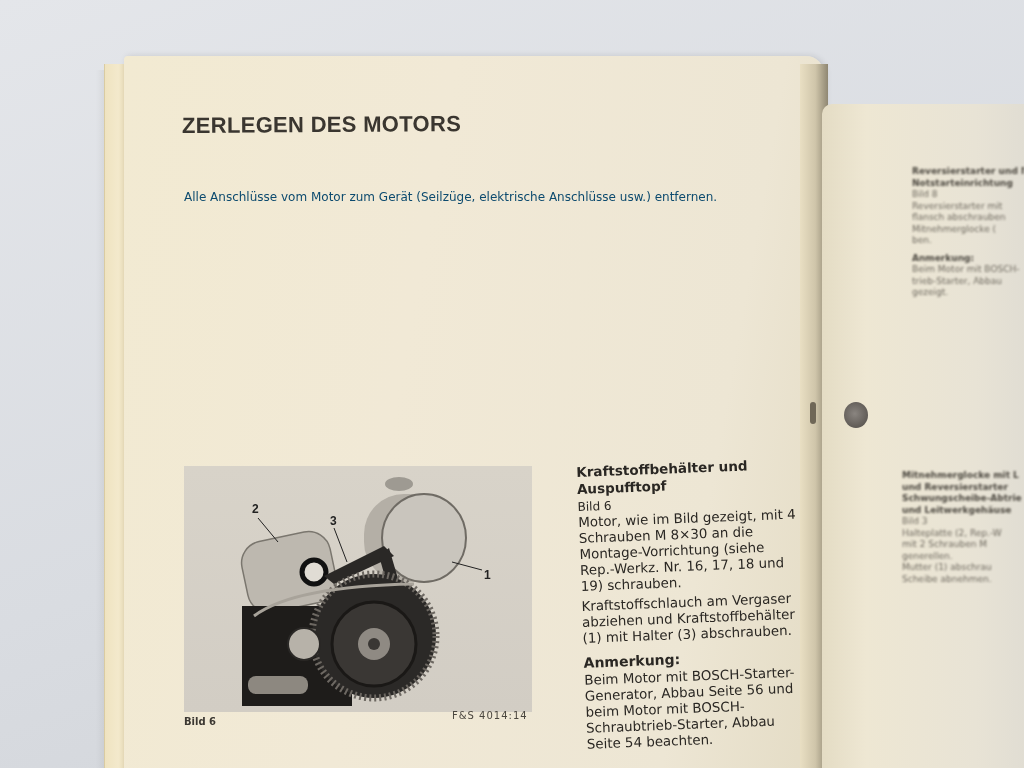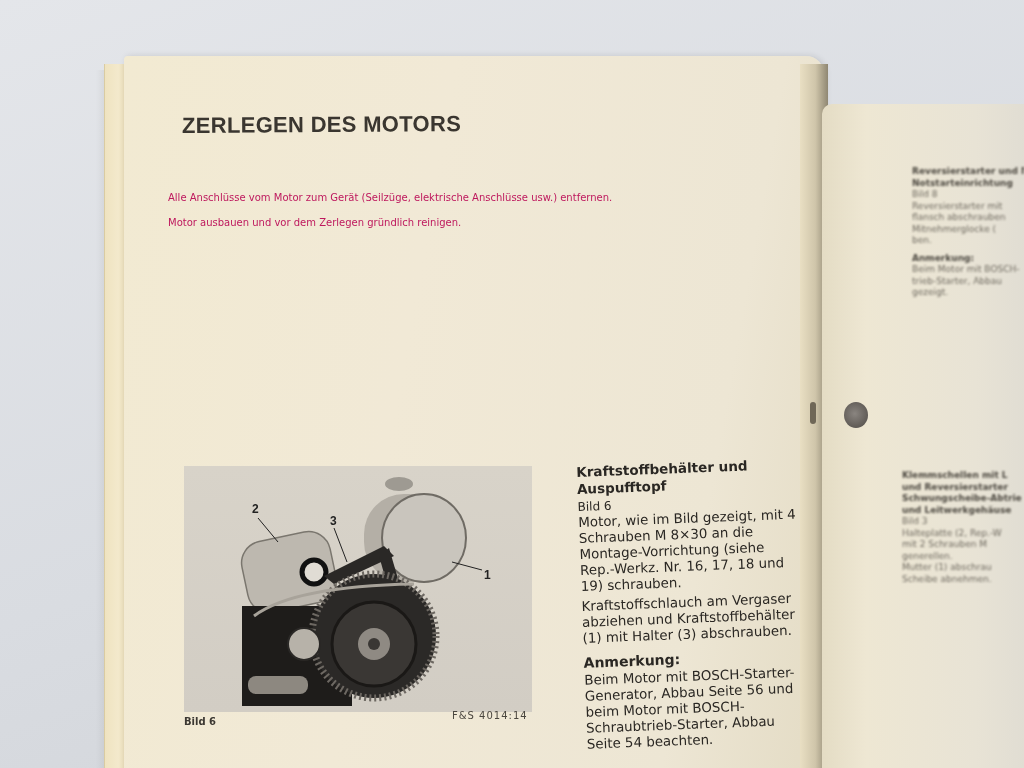--- a/index.html
+++ b/index.html
@@ -42,23 +42,23 @@
       position:absolute; left:810px; top:402px; width:6px; height:22px; border-radius:3px;
       background:#6f6757;
     }
     .title {
       position:absolute; left:182px; top:112px;
       font-family: "Liberation Sans", sans-serif; font-weight:bold; font-size:22px;
       color:#3a3630; letter-spacing:0.3px;
       transform: rotate(-0.4deg);
     }
     .body-text {
-      position:absolute; left:168px; width:610px;
-      font-family: "DejaVu Sans", sans-serif; font-size:10px; line-height:19px;
-      color:#be185d;
+      position:absolute; left:184px; width:610px;
+      font-family: "DejaVu Sans", sans-serif; font-size:12px; line-height:19px;
+      color:#0c4a6e;
     }
     .para { margin:0 0 6px 0; }
     .photo {
       position:absolute; left:184px; top:466px; width:348px; height:246px;
       background: linear-gradient(180deg, #d8d3c9 0%, #d2cdc4 100%);
       overflow:hidden;
     }
     .caption-left {
       position:absolute; left:184px; top:716px; font-size:10px; font-weight:bold; color:#3c3832;
     }
@@ -92,21 +92,20 @@
 <div class="left-page"></div>
 <div class="gutter"></div>
 <div class="punch-hole-small"></div>
 <div class="right-page"></div>
 <div class="punch-hole"></div>
 
 <div class="title">ZERLEGEN DES MOTORS</div>
 
 <div class="body-text" style="top:188px;">
   <p class="para">Alle Anschlüsse vom Motor zum Gerät (Seilzüge, elektrische Anschlüsse usw.) entfernen.</p>
-  <p class="para">Motor ausbauen und vor dem Zerlegen gründlich reinigen.</p>
 </div>
 
 <div class="photo">
   <svg width="348" height="246" viewBox="0 0 348 246">
 
     <ellipse cx="215" cy="18" rx="14" ry="7" fill="#9e9a92"></ellipse>
     <rect x="180" y="28" width="100" height="88" rx="40" fill="#b4afa6"></rect>
     <ellipse cx="240" cy="72" rx="42" ry="44" fill="#c9c5bd" stroke="#6f6b64" stroke-width="2"></ellipse>
 
     <rect x="60" y="70" width="90" height="72" rx="22" fill="#bdb8af" stroke="#7a766e" stroke-width="1.5" transform="rotate(-12 105 106)"></rect>
@@ -153,21 +152,21 @@
   <div>flansch abschrauben</div>
   <div>Mitnehmerglocke (</div>
   <div>ben.</div>
   <div class="rp-bold" style="margin-top:6px;">Anmerkung:</div>
   <div>Beim Motor mit BOSCH-</div>
   <div>trieb-Starter, Abbau</div>
   <div>gezeigt.</div>
 </div>
 
 <div class="rp-text" style="left:902px; top:470px; width:122px;">
-  <div class="rp-bold">Klemmschellen mit L</div>
+  <div class="rp-bold">Mitnehmerglocke mit L</div>
   <div class="rp-bold">und Reversierstarter</div>
   <div class="rp-bold">Schwungscheibe-Abtrie</div>
   <div class="rp-bold">und Leitwerkgehäuse</div>
   <div>Bild 3</div>
   <div>Halteplatte (2, Rep.-W</div>
   <div>mit 2 Schrauben M</div>
   <div>generellen.</div>
   <div>Mutter (1) abschrau</div>
   <div>Scheibe abnehmen.</div>
 </div>

